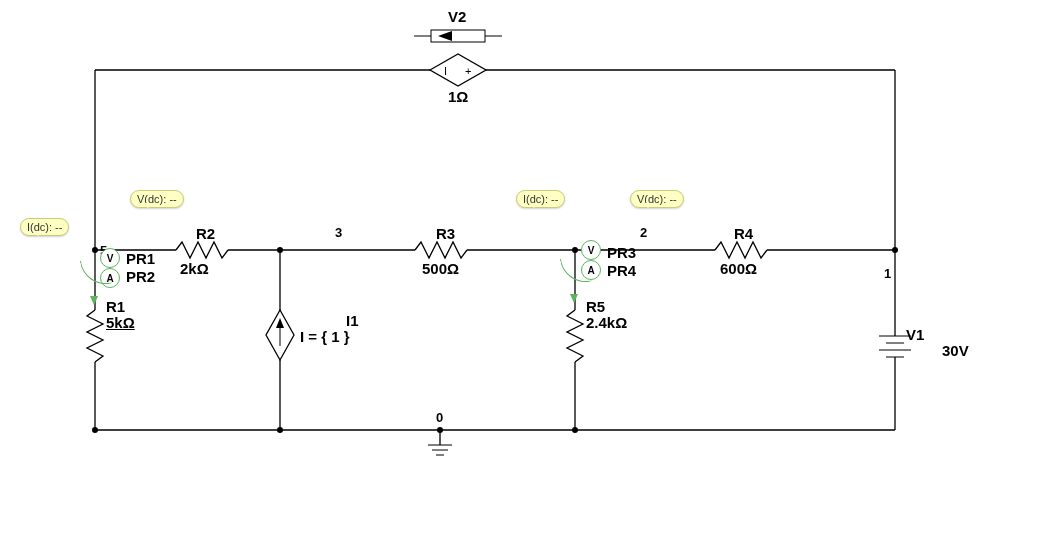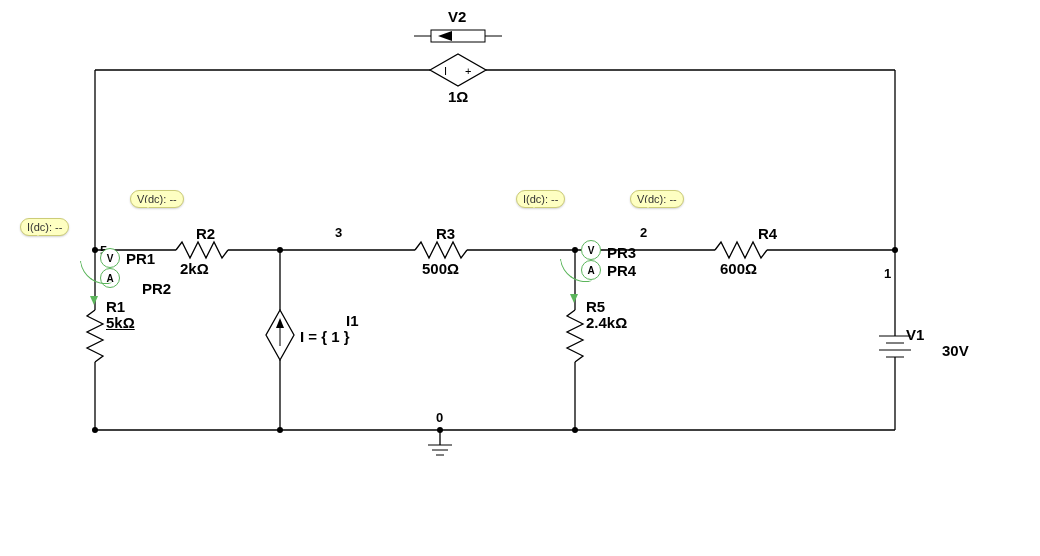--- a/index.html
+++ b/index.html
@@ -139,21 +139,21 @@
 
 <div class="abs label" style="left:448px; top:8px;">V2</div>
 <div class="abs label" style="left:448px; top:88px;">1Ω</div>
 
 <div class="abs label" style="left:196px; top:225px;">R2</div>
 <div class="abs label" style="left:180px; top:260px;">2kΩ</div>
 
 <div class="abs label" style="left:436px; top:225px;">R3</div>
 <div class="abs label" style="left:422px; top:260px;">500Ω</div>
 
-<div class="abs label" style="left:758px; top:225px;text-align:center;">R4</div>
+<div class="abs label" style="left:734px; top:225px;text-align:center;">R4</div>
 <div class="abs label" style="left:720px; top:260px;">600Ω</div>
 
 <div class="abs label" style="left:106px; top:298px;">R1</div>
 <div class="abs label" style="left:106px; top:314px;text-decoration:underline;">5kΩ</div>
 
 <div class="abs label" style="left:586px; top:298px;">R5</div>
 <div class="abs label" style="left:586px; top:314px;">2.4kΩ</div>
 
 <div class="abs label" style="left:300px; top:312px;padding-left:46px;">I1</div>
 <div class="abs label" style="left:300px; top:328px;">I = { 1 }</div>
@@ -170,21 +170,21 @@
 <div class="tooltip" style="left:130px; top:190px;">V(dc): --</div>
 <div class="tooltip" style="left:20px;  top:218px;">I(dc): --</div>
 <div class="tooltip" style="left:630px; top:190px;">V(dc): --</div>
 <div class="tooltip" style="left:516px; top:190px;">I(dc): --</div>
 
 <div class="probe-circle" style="left:100px; top:248px;">V</div>
 <div class="probe-circle" style="left:100px; top:268px;">A</div>
 <div class="probe-curve" style="left:82px;  top:258px;"></div>
 <div class="probe-arrow" style="left:90px;  top:296px;"></div>
 <div class="abs label" style="left:126px; top:250px;">PR1</div>
-<div class="abs label" style="left:126px; top:280px;margin-left:16px;">PR2</div>
+<div class="abs label" style="left:126px; top:268px;">PR2</div>
 
 <div class="probe-circle" style="left:581px; top:240px;">V</div>
 <div class="probe-circle" style="left:581px; top:260px;">A</div>
 <div class="probe-curve" style="left:562px; top:256px;"></div>
 <div class="probe-arrow" style="left:570px; top:294px;"></div>
 <div class="abs label" style="left:607px; top:244px;">PR3</div>
 <div class="abs label" style="left:607px; top:262px;">PR4</div>
 
 </div>
 

